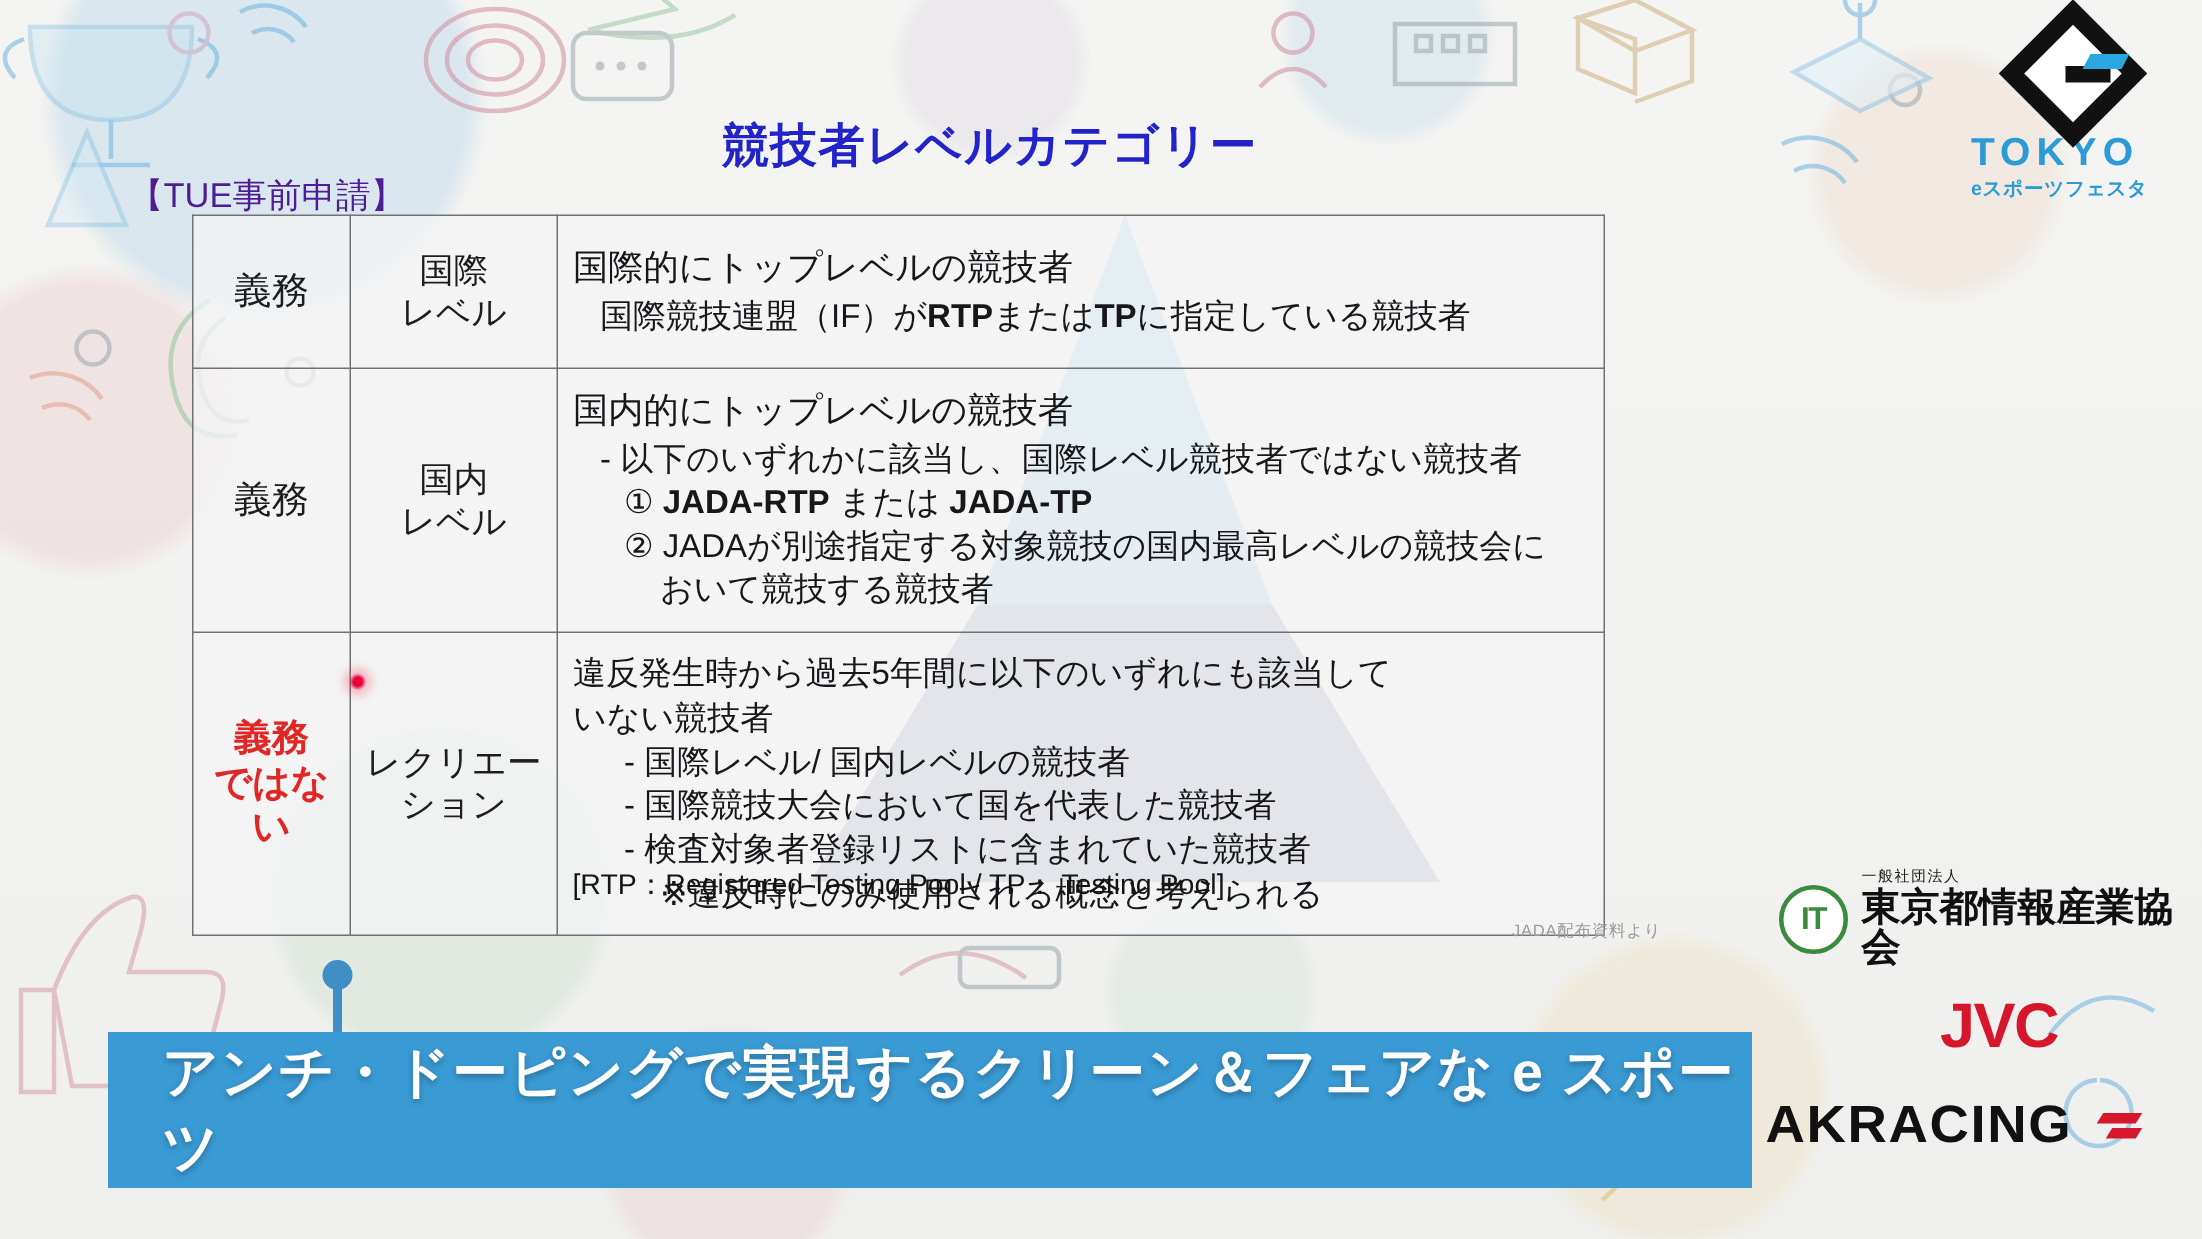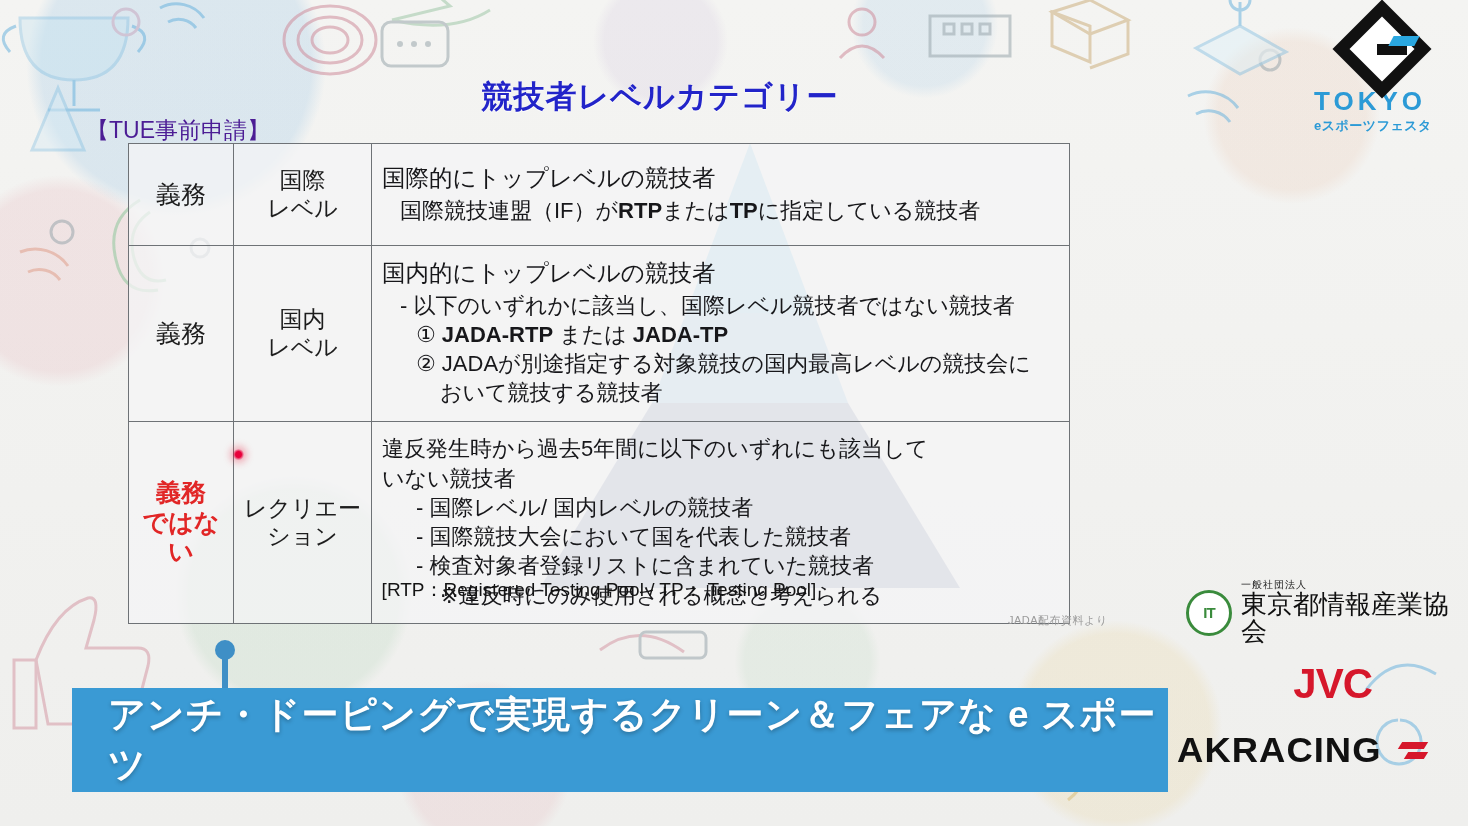--- a/index.html
+++ b/index.html
@@ -76,24 +76,24 @@
   .e-mark .dia2{position:absolute;left:12px;top:12px;right:12px;bottom:12px;background:#fff;transform:rotate(45deg);}
   .e-mark .bar{position:absolute;left:30px;top:30px;width:30px;height:11px;background:#111;}
   .e-mark .fin{position:absolute;left:44px;top:22px;width:26px;height:10px;background:#2aa7e0;transform:skewX(-28deg);}
   #tokyo-txt{color:#2b9ad6;font-size:26px;font-weight:bold;letter-spacing:4px;margin-top:2px;}
   #festa-txt{color:#2b9ad6;font-size:13px;font-weight:bold;letter-spacing:.5px;}
 
   
   #it-logo{position:absolute;right:14px;top:580px;width:268px;display:flex;align-items:center;gap:9px;}
   .it-badge{width:40px;height:40px;border-radius:50%;border:3px solid #3a8b3c;background:#fff;
     display:flex;align-items:center;justify-content:center;flex:0 0 auto;}
-  .it-badge i{font-style:normal;color:#3a8b3c;font-weight:bold;font-size:15px;letter-spacing:-1px;}
+  .it-badge i{font-style:normal;color:#3a8b3c;font-weight:bold;font-size:21px;letter-spacing:-1px;}
   .it-texts{line-height:1.05;}
   .it-small{font-size:10px;color:#1a1a1a;letter-spacing:1px;}
-  .it-big{font-size:26px;color:#101010;font-weight:normal;letter-spacing:0px;}
+  .it-big{font-size:26px;color:#101010;font-weight:bold;letter-spacing:0px;}
 
   
   #jvc{position:absolute;right:96px;top:660px;font-size:42px;font-weight:bold;color:#d6172b;letter-spacing:-1px;}
 
   
   #akracing{position:absolute;right:42px;top:730px;display:flex;align-items:center;gap:22px;}
   #ak-txt{font-size:35px;font-weight:bold;color:#111;letter-spacing:1px;
           transform:scaleX(1.04);font-family:"Liberation Sans",sans-serif;}
   .ak-chev{display:flex;flex-direction:column;gap:3px;}
   .ak-chev b{display:block;width:26px;height:7px;background:#d6172b;transform:skewX(-32deg);}

